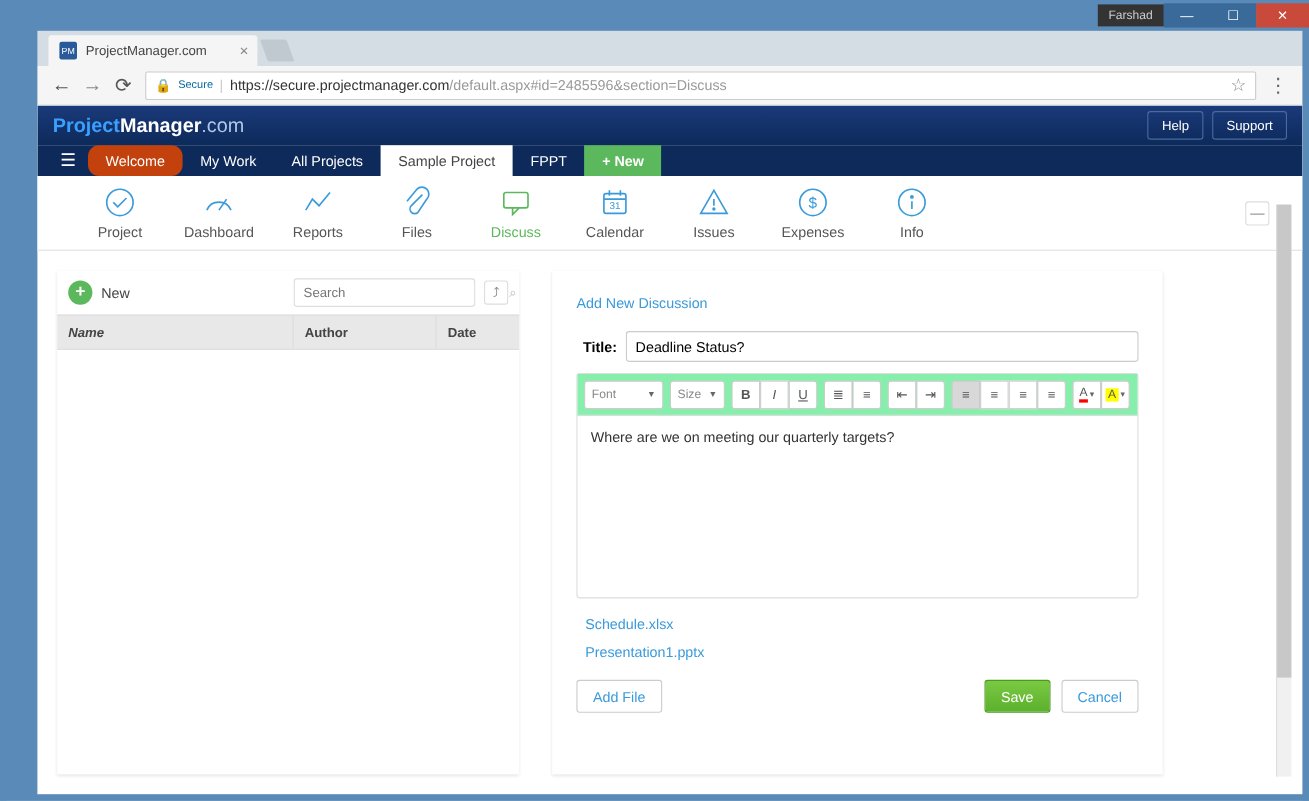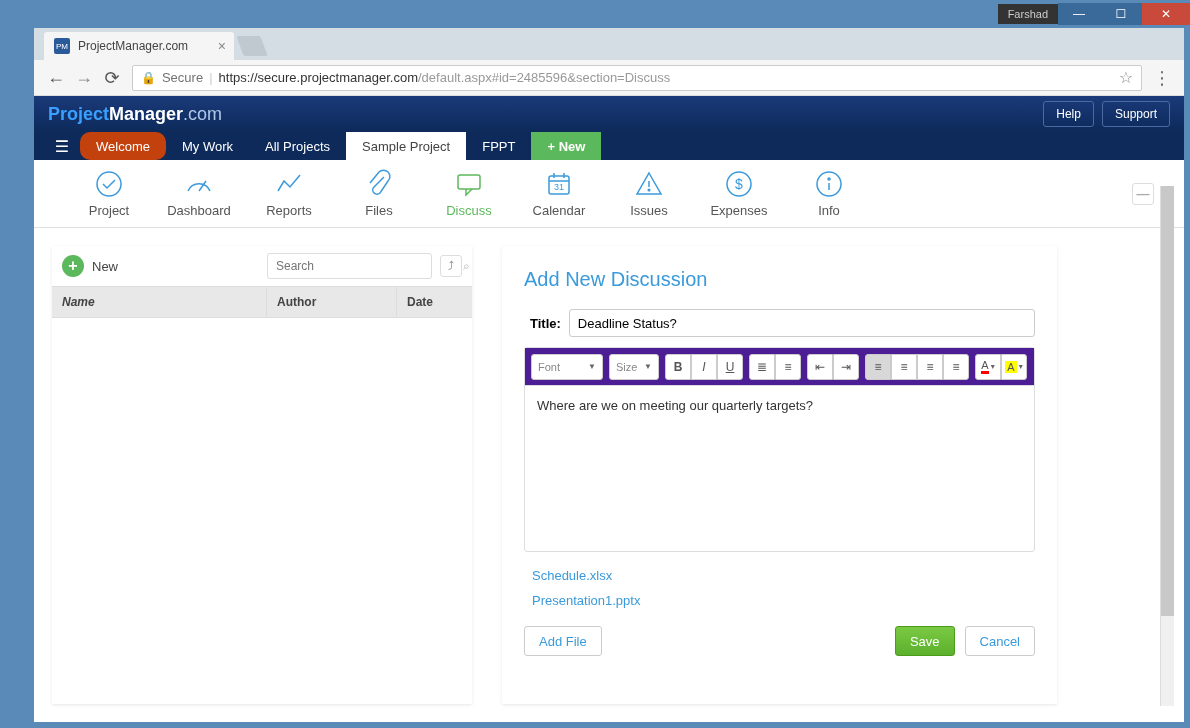--- a/index.html
+++ b/index.html
@@ -17,21 +17,21 @@
 .chrome-tabs { height: 32px; background: #d4dce4; display: flex; align-items: flex-end; padding-left: 10px; }
 .chrome-tab { background: #f5f5f5; height: 28px; width: 190px; display: flex; align-items: center; padding: 0 10px; border-radius: 3px 3px 0 0; font-size: 12px; color: #444; position: relative; }
 .chrome-tab .favicon { width: 16px; height: 16px; background: #2a5a9a; color: #fff; font-size: 8px; display:flex;align-items:center;justify-content:center; margin-right: 8px; border-radius:2px; }
 .chrome-tab .close-x { position:absolute; right:8px; color:#888; font-size:14px;}
 .new-tab-btn { width: 24px; height: 20px; background: #c0c8d0; margin-left: 6px; margin-bottom:4px; transform: skewX(20deg); border-radius:2px; }
 .chrome-addr { height: 36px; background: #f5f5f5; display: flex; align-items: center; padding: 0 8px; border-bottom: 1px solid #ddd; }
 .nav-btn { width: 28px; height: 28px; display: flex; align-items: center; justify-content: center; color: #888; font-size: 18px; border-radius:50%; }
 .nav-btn.enabled { color: #555; }
 .addr-bar { flex: 1; height: 26px; background: #fff; border: 1px solid #ccc; border-radius: 2px; display: flex; align-items: center; padding: 0 8px; margin: 0 6px; }
 .lock-icon { color: #0a8a3a; font-size: 12px; margin-right: 6px; }
-.secure-txt { color: #737373; font-size: 13px; margin-right: 6px; }
+.secure-txt { color: #0369a1; font-size: 10px; margin-right: 6px; }
 .url-txt { color: #333; font-size: 13px; }
 .url-gray { color: #999; }
 .star-icon { color: #888; font-size: 16px; }
 .menu-dots { width: 28px; color: #666; font-size: 18px; text-align:center; }
 
 
 .app-wrap { background: #fff; height: calc(728px - 28px - 32px - 36px - 6px); overflow:hidden; position:relative; }
 .app-header { height: 36px; background: linear-gradient(#1a3a7a,#0d2a5a); display: flex; align-items: center; padding: 0 14px; }
 .logo { color: #fff; font-size: 18px; font-weight: normal; }
 .logo .p1 { color: #3aa0ff; font-weight: bold; }
@@ -65,27 +65,27 @@
 .search-box { margin-left: auto; width: 165px; height: 26px; border: 1px solid #ddd; border-radius: 3px; display: flex; align-items: center; padding: 0 8px; color: #aaa; font-size: 12px; gap: 32px; }
 .search-box input { border: none; outline: none; flex: 1; font-size: 12px; }
 .share-icon { width: 22px; height: 22px; border: 1px solid #ddd; border-radius: 3px; display:flex;align-items:center;justify-content:center; color:#888; font-size:12px;}
 .lp-table-head { height: 32px; background: #e8e8e8; border-top: 1px solid #ddd; border-bottom: 1px solid #ddd; display: flex; align-items: center; font-size: 12px; font-weight: bold; color: #444; }
 .col-name { width: 215px; padding-left: 10px; border-right: 1px solid #ddd; height:100%; display:flex;align-items:center;font-style:italic;}
 .col-author { width: 130px; padding-left: 10px; border-right: 1px solid #ddd; height:100%; display:flex;align-items:center;}
 .col-date { flex: 1; padding-left: 10px; }
 .lp-body { height: 285px; }
 
 .right-panel { flex: 1; max-width: 555px; background: #fff; box-shadow: 0 1px 3px rgba(0,0,0,0.1); padding: 22px; position:relative; }
-.panel-title { color: #3a9adb; font-size: 20px; font-weight: normal; margin-bottom: 18px; }
+.panel-title { color: #3a9adb; font-size: 13px; font-weight: normal; margin-bottom: 18px; }
 .title-row { display: flex; align-items: center; margin-bottom: 10px; padding-left: 6px; }
 .title-lbl { font-weight: bold; font-size: 13px; margin-right: 8px; }
 .title-input { flex: 1; height: 28px; border: 1px solid #ccc; border-radius: 3px; padding: 0 8px; font-size: 13px; }
 
 .editor { border: 1px solid #ddd; border-radius: 3px; }
-.ed-toolbar { height: 38px; background: #4c1d95; border-bottom: 1px solid #ddd; display: flex; align-items: center; padding: 0 6px; gap: 6px; }
+.ed-toolbar { height: 38px; background: #86efac; border-bottom: 1px solid #ddd; display: flex; align-items: center; padding: 0 6px; gap: 6px; }
 .ed-group { display: flex; gap: 0; }
 .ed-btn { width: 26px; height: 26px; border: 1px solid #ccc; background: #fff; display: flex; align-items: center; justify-content: center; font-size: 12px; color: #555; }
 .ed-btn.sel { background: #d8d8d8; }
 .ed-btn.wide { width: auto; padding: 0 6px; gap: 4px; font-size:11px; color:#888;}
 .ed-btn:first-child { border-radius: 3px 0 0 3px; }
 .ed-btn:last-child { border-radius: 0 3px 3px 0; }
 .ed-btn:only-child, .ed-btn.solo { border-radius: 3px; }
 .ed-btn .caret { font-size: 8px; color: #666; }
 .ed-body { height: 165px; padding: 12px; font-size: 13px; color: #333; }
 

